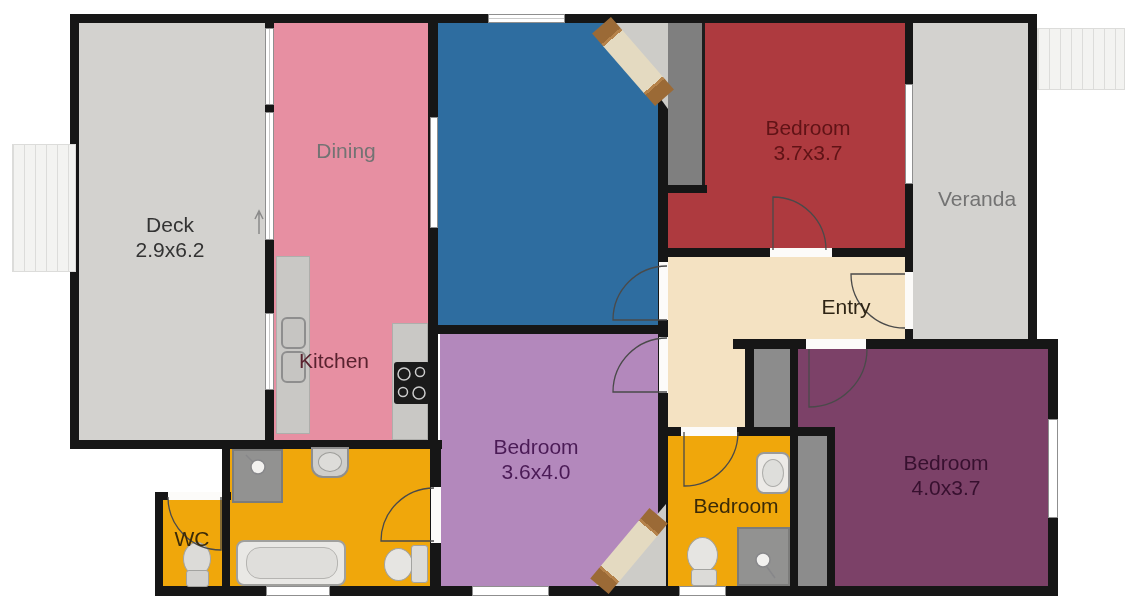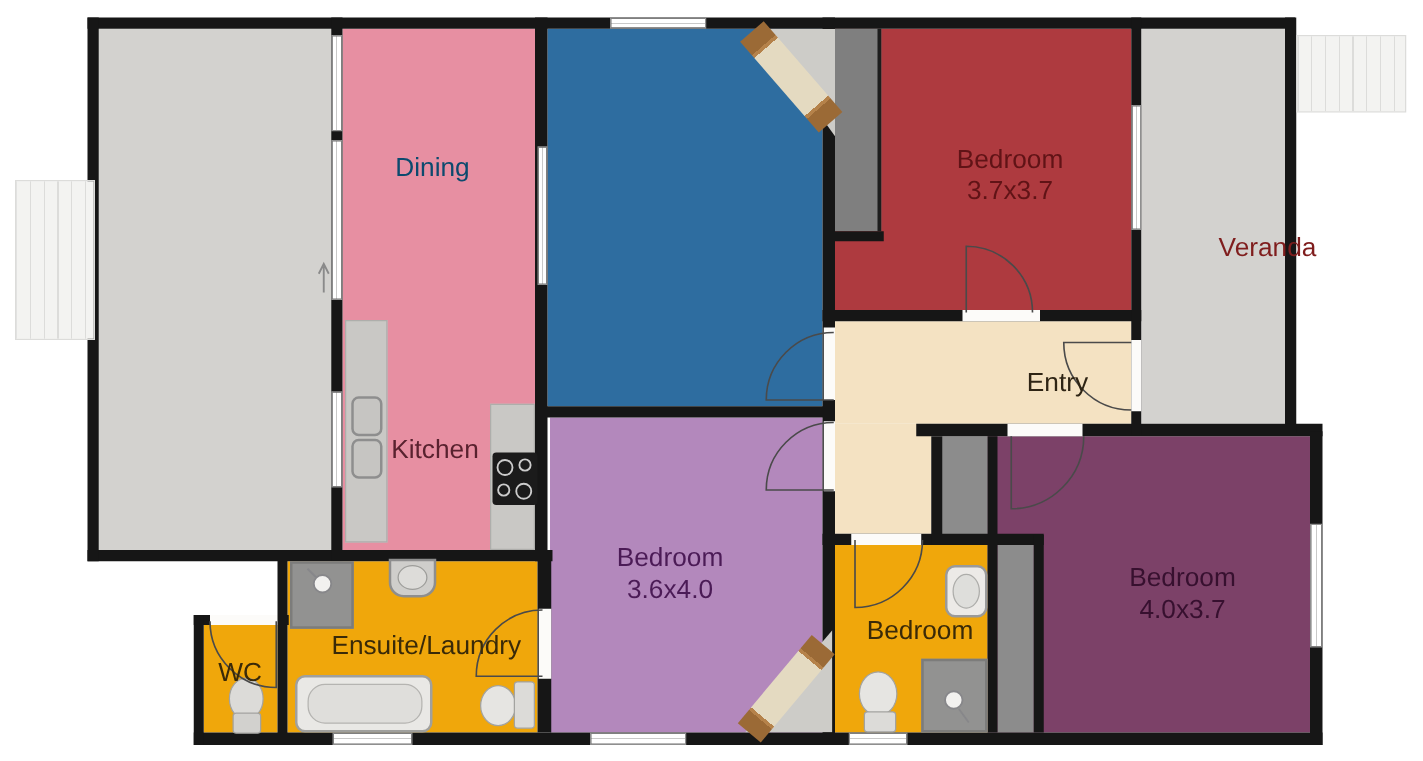--- a/index.html
+++ b/index.html
@@ -143,45 +143,46 @@
       <line x1="246" y1="455" x2="253" y2="462"></line>
       <circle cx="258" cy="467" r="7" fill="#f2f1ef"></circle>
       <line x1="775" y1="578" x2="767" y2="567"></line>
       <circle cx="763" cy="560" r="7" fill="#f2f1ef"></circle>
     </g>
     <g stroke="#8a8a8a" stroke-width="1.5" fill="none">
       <path d="M259,234 L259,213 M255,219 L259,211 L263,219"></path>
     </g>
   </svg>
 
-  <div class="lbl" style="left: 346px; top: 134px; color: #0c4a6e;">
+  <div class="lbl" style="left: 170px; top: 237px; color: rgb(51, 51, 51);">
+    <div>Deck</div>
+    <div>2.9x6.2</div>
+  </div>
+  <div class="lbl" style="left: 346px; top: 150px; color: #737373;">
     <div>Dining</div>
   </div>
   <div class="lbl" style="left: 808px; top: 140px; color: rgb(96, 19, 22);">
     <div>Bedroom</div>
     <div>3.7x3.7</div>
   </div>
-  <div class="lbl" style="left: 1014px; top: 198px; color: #7f1d1d;">
+  <div class="lbl" style="left: 977px; top: 198px; color: #737373;">
     <div>Veranda</div>
   </div>
   <div class="lbl" style="left: 846px; top: 306px; color: rgb(46, 36, 20); text-align: right;">
     <div>Entry</div>
   </div>
-  <div class="lbl" style="left: 348px; top: 360px; color: rgb(89, 34, 47);">
+  <div class="lbl" style="left: 334px; top: 360px; color: rgb(89, 34, 47);">
     <div>Kitchen</div>
   </div>
   <div class="lbl" style="left: 536px; top: 459px; color: rgb(75, 27, 86);">
     <div>Bedroom</div>
     <div>3.6x4.0</div>
   </div>
   <div class="lbl" style="left: 736px; top: 505px; color: rgb(58, 42, 8);">
     <div>Bedroom</div>
-  </div>
-  <div class="lbl" style="left: 341px; top: 517px; color: rgb(58, 42, 8);">
-    <div>Ensuite/Laundry</div>
   </div>
   <div class="lbl" style="left: 192px; top: 538px; color: rgb(58, 42, 8);">
     <div>WC</div>
   </div>
   <div class="lbl" style="left: 946px; top: 475px; color: rgb(55, 16, 47);">
     <div>Bedroom</div>
     <div>4.0x3.7</div>
   </div>
 
 </div>

